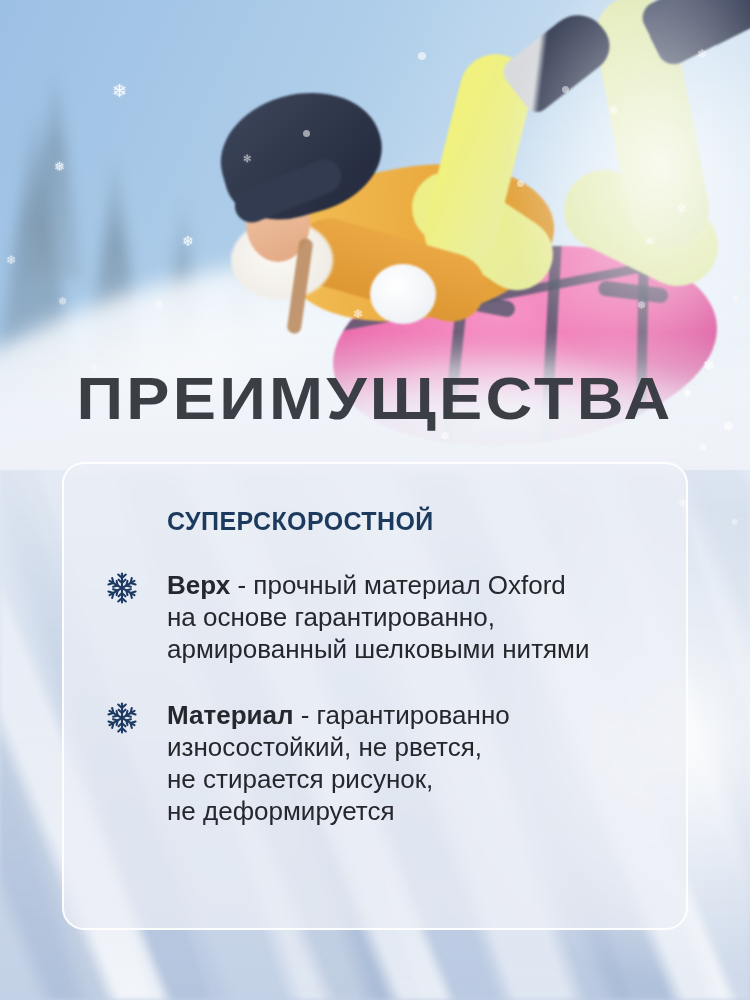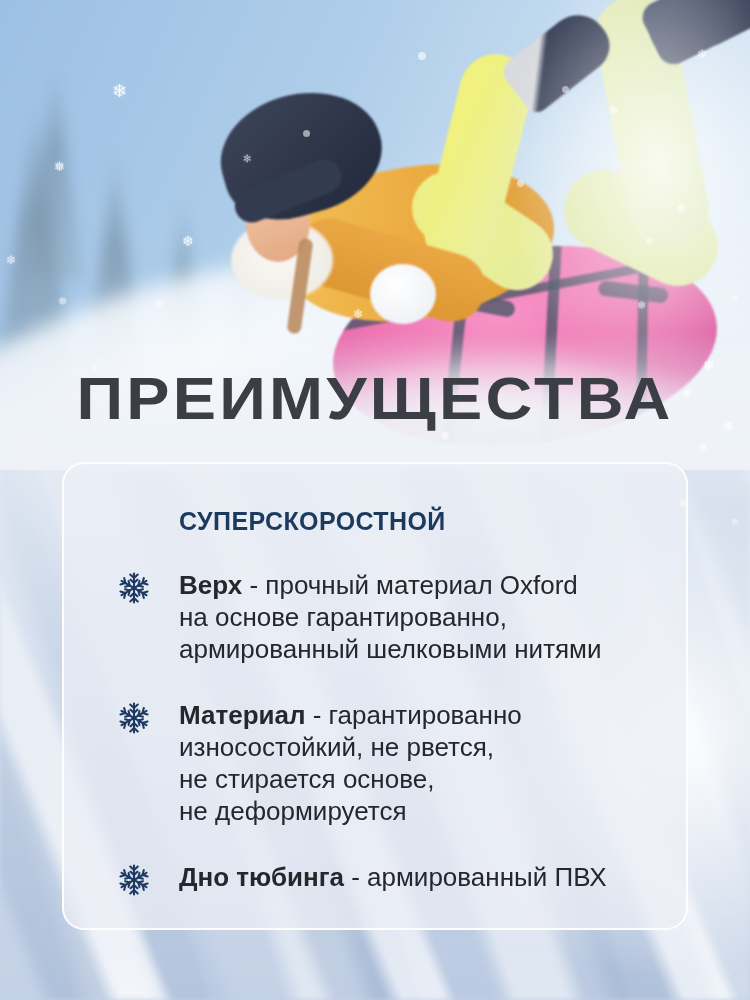--- a/index.html
+++ b/index.html
@@ -96,21 +96,21 @@
   .fade{left:0;right:0;bottom:-2px;height:140px;
     background:linear-gradient(180deg,rgba(238,242,248,0) 0%,rgba(238,242,248,.85) 60%,#eef2f8 100%);}
   
   .title{position:absolute;left:0;top:364px;width:750px;z-index:3;text-align:center;
     font-size:60px;font-weight:800;letter-spacing:3px;color:#3b3e44;
     transform:scaleX(1.08);transform-origin:50% 50%;}
   
   .card{position:absolute;left:62px;top:462px;width:626px;height:468px;z-index:4;
     box-sizing:border-box;border:2px solid rgba(255,255,255,.9);border-radius:22px;
     background:rgba(235,238,245,.72);backdrop-filter:blur(4px);
-    padding:40px 34px 0 52px;}
+    padding:40px 34px 0 40px;}
   .card-heading{margin:3px 0 0 63px;font-size:25px;font-weight:700;color:#1c3a5e;letter-spacing:.4px;}
   .bullets{margin-top:33px;display:flex;flex-direction:column;gap:34px;}
   .bullet{display:flex;align-items:flex-start;}
   .bullet-icon{flex:0 0 36px;margin-right:27px;margin-top:1px;}
   .bullet-text{margin:0;font-size:26px;line-height:32px;color:#25272c;white-space:pre-line;}
   .bullet-text b{font-weight:700;}
   
   #flakes{position:absolute;inset:0;z-index:5;pointer-events:none;}
   .flake{position:absolute;color:#ffffff;line-height:1;text-shadow:0 0 3px rgba(255,255,255,.6);}
   .flake.dot{border-radius:50%;background:#fff;filter:blur(.7px);}
@@ -195,35 +195,24 @@
         <svg class="bullet-icon" width="36" height="36" viewBox="0 0 40 40">
           <use href="#branch"></use>
           <use href="#branch" transform="rotate(60 20 20)"></use>
           <use href="#branch" transform="rotate(120 20 20)"></use>
           <use href="#branch" transform="rotate(180 20 20)"></use>
           <use href="#branch" transform="rotate(240 20 20)"></use>
           <use href="#branch" transform="rotate(300 20 20)"></use>
         </svg>
         <p class="bullet-text"><b>Материал</b><span> - гарантированно
 износостойкий, не рвется,
-не стирается основе,
+не стирается рисунок,
 не деформируется</span></p>
       </div>
 
-      <div class="bullet">
-        <svg class="bullet-icon" width="36" height="36" viewBox="0 0 40 40">
-          <use href="#branch"></use>
-          <use href="#branch" transform="rotate(60 20 20)"></use>
-          <use href="#branch" transform="rotate(120 20 20)"></use>
-          <use href="#branch" transform="rotate(180 20 20)"></use>
-          <use href="#branch" transform="rotate(240 20 20)"></use>
-          <use href="#branch" transform="rotate(300 20 20)"></use>
-        </svg>
-        <p class="bullet-text"><b>Дно тюбинга</b><span> - армированный ПВХ</span></p>
-      </div>
 
     </div>
   </div>
 
   <div id="flakes">
       <span class="flake" style="font-size: 18px; left: 112px; top: 82px; opacity: 0.9;">❄</span>
       <span class="flake" style="font-size: 13px; left: 54px; top: 160px; opacity: 0.8;">❅</span>
       <span class="flake" style="font-size: 12px; left: 6px; top: 254px; opacity: 0.7;">❄</span>
       <span class="flake" style="font-size: 14px; left: 182px; top: 234px; opacity: 0.85;">❄</span>
       <span class="flake" style="font-size: 10px; left: 243px; top: 154px; opacity: 0.6;">✻</span>

